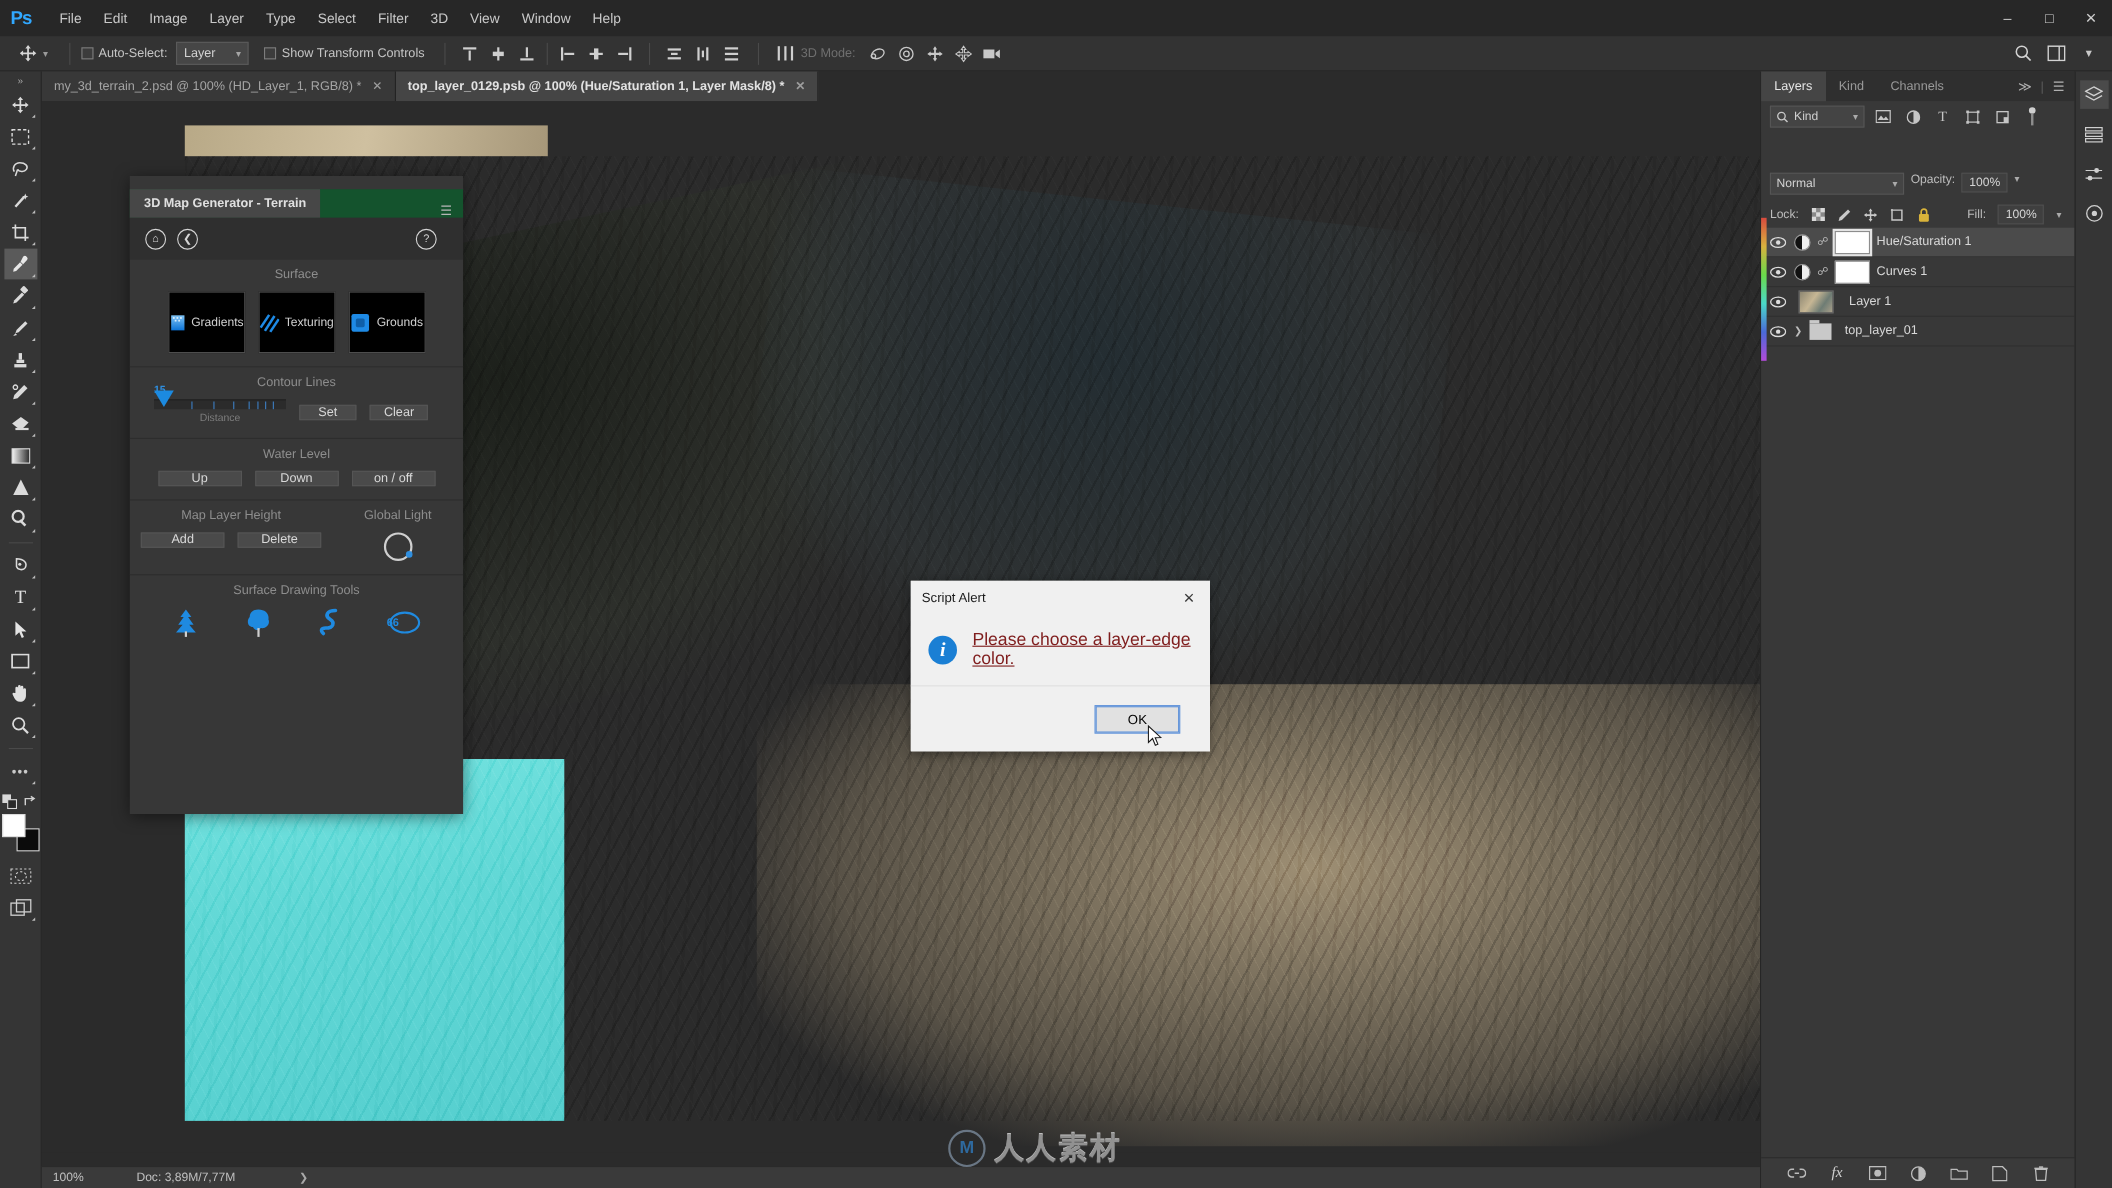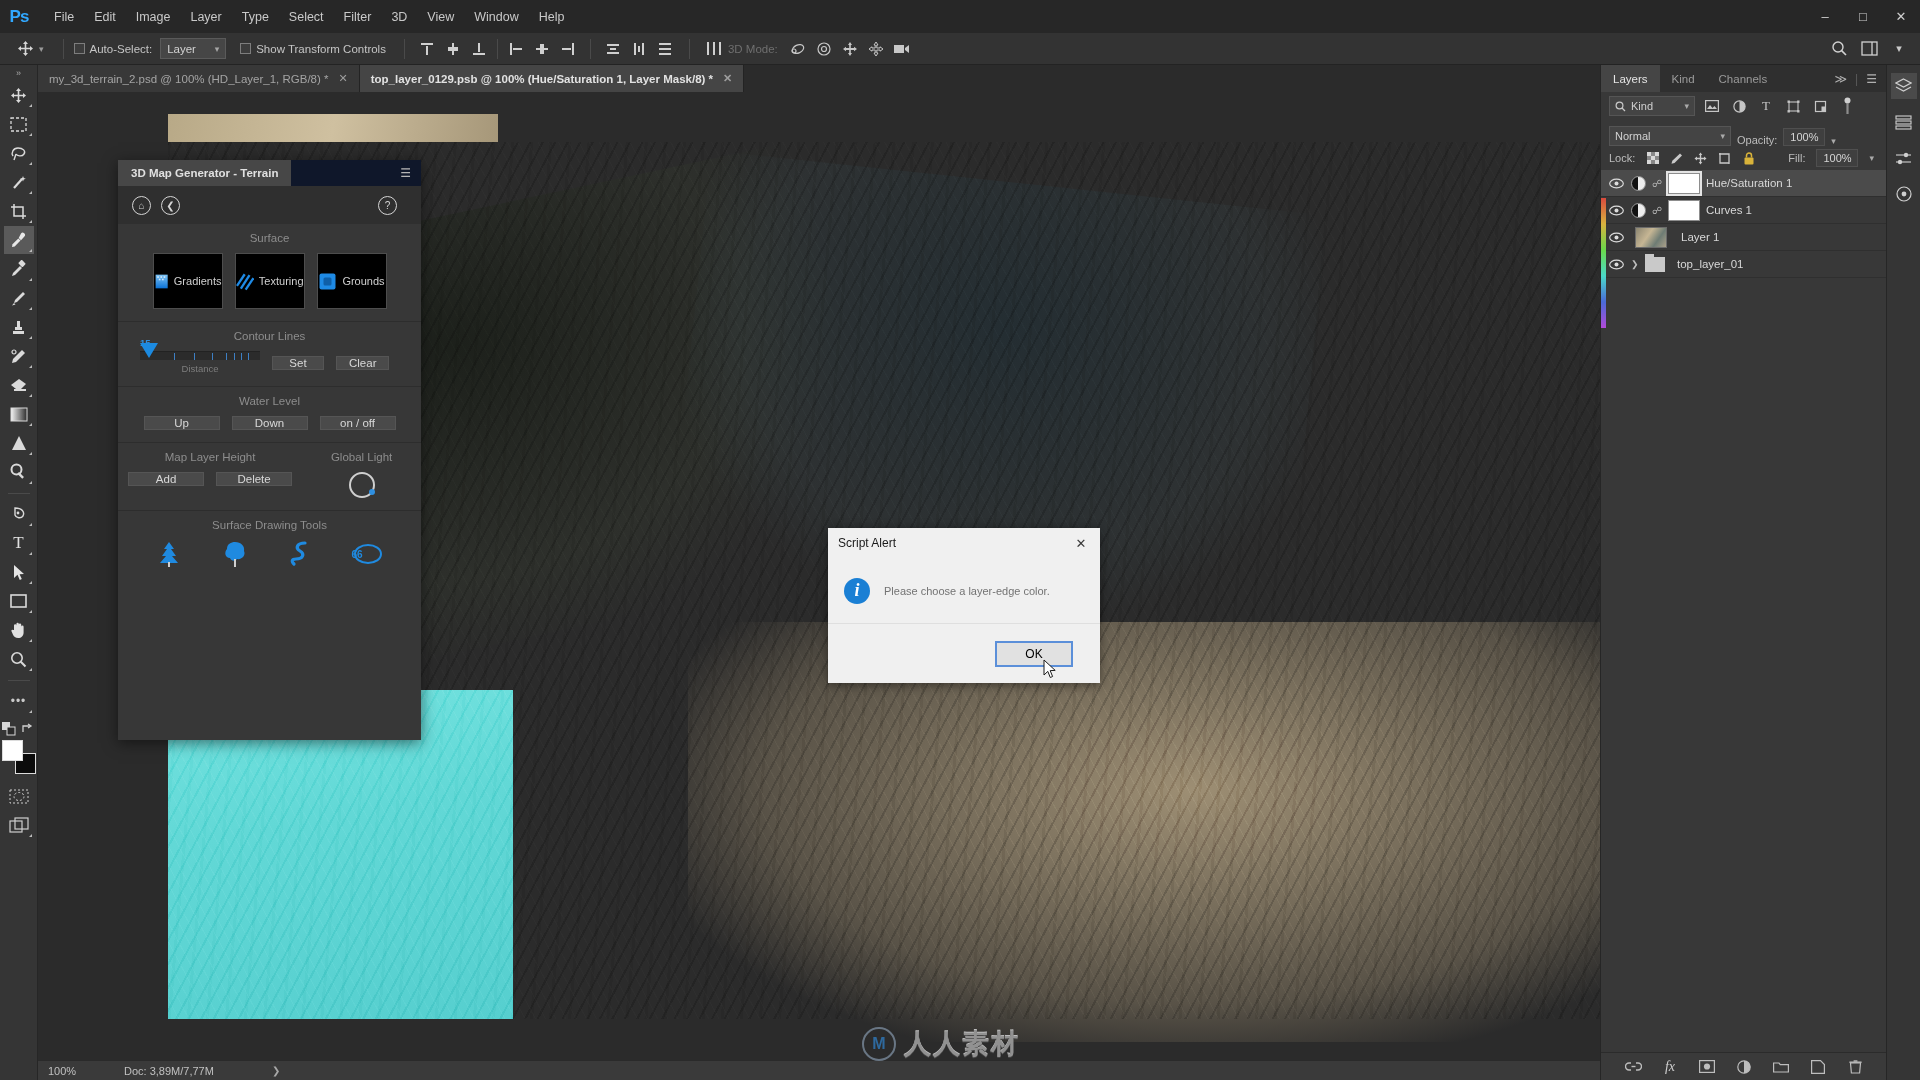--- a/index.html
+++ b/index.html
@@ -152,39 +152,39 @@
   }
   .dlg-close { width: 26px; height: 22px; display:flex; align-items:center; justify-content:center;
     font-size: 13px; color: #3a3a3a; }
   .dlg-body { flex: 1; display: flex; align-items: center; padding: 0 16px; gap: 14px; background: #f0f0f0; }
   .dlg-icon {
     width: 26px; height: 26px; border-radius: 50%; background: #1a7fd4;
     color: #fff; display: flex; align-items: center; justify-content: center;
     font-family: "Liberation Serif", serif; font-style: italic; font-size: 18px; font-weight: bold;
     flex: none;
   }
-  .dlg-msg { font-size: 11px; color: #737373; }
+  .dlg-msg { font-size: 16px; color: #7f1d1d; text-decoration: underline; }
   .dlg-foot {
     height: 60px; background: #f0f0f0; border-top: 1px solid #dfdfdf;
     display: flex; align-items: center; justify-content: flex-end; padding-right: 28px;
   }
   .dlg-ok {
     width: 76px; height: 24px; background: #e1e1e1; border: 1px solid #5b8fd9;
     outline: 1px solid #5b8fd9; font-size: 12px; color: #000;
     display: flex; align-items: center; justify-content: center;
   }
   .cursor-arrow { position: absolute; left: 1043px; top: 659px; width: 14px; height: 20px; }
 
   
   .mgpanel {
     position: absolute; left: 118px; top: 160px; width: 303px; height: 580px;
     background: #373737; box-shadow: 0 3px 14px rgba(0,0,0,0.5);
     display: flex; flex-direction: column;
   }
-  .mg-head { height: 26px; background: #0f172a; display: flex; align-items: center; }
+  .mg-head { height: 26px; background: #14532d; display: flex; align-items: flex-end; margin-top: 12px; }
   .mg-head-tab {
     background: #474747; height: 26px; display: flex; align-items: center;
     padding: 0 13px; font-size: 11.5px; color: #e0e0e0; font-weight: bold;
   }
   .mg-head-menu { margin-left: auto; padding: 0 10px; color: #b5b5b5; font-size: 12px; }
   .mg-nav { height: 38px; background: #2f2f2f; display: flex; align-items: center; padding: 0 14px; }
   .circ-btn {
     width: 19px; height: 19px; border-radius: 50%; border: 1.5px solid #d5d5d5;
     display: flex; align-items: center; justify-content: center; color: #d5d5d5;
     font-size: 10px; margin-right: 10px;
@@ -241,21 +241,21 @@
   .panel-tabs { height: 27px; background: #2f2f2f; display: flex; align-items: center; }
   .ptab { height: 27px; display: flex; align-items: center; padding: 0 12px; font-size: 11.5px; color: #9a9a9a; }
   .ptab.active { background: #454545; color: #e5e5e5; }
   .ptab-right { margin-left: auto; display: flex; align-items: center; gap: 8px; padding-right: 9px; color: #b0b0b0; font-size: 12px; }
   .filterrow { height: 28px; display: flex; align-items: center; gap: 7px; padding: 0 8px; background: #383838; }
   .kindsel {
     width: 86px; height: 20px; background: #444; border: 1px solid #555;
     display: flex; align-items: center; gap: 5px; padding: 0 5px; font-size: 11px; color: #cfcfcf;
   }
   .ficon { width: 20px; height: 20px; display: flex; align-items: center; justify-content: center; color: #c5c5c5; }
-  .blendrow { height: 26px; display: flex; align-items: flex-end; gap: 6px; padding: 0 8px; }
+  .blendrow { height: 26px; display: flex; align-items: flex-start; gap: 6px; padding: 0 8px; margin-top: 37px; }
   .blendsel {
     width: 122px; height: 20px; background: #444; border: 1px solid #555;
     display: flex; align-items: center; justify-content: space-between; padding: 0 5px; font-size: 11px; color: #d2d2d2;
   }
   .lbl-sm { font-size: 11px; color: #bdbdbd; }
   .numfield {
     width: 42px; height: 18px; background: #3f3f3f; border: 1px solid #4f4f4f;
     display: flex; align-items: center; justify-content: center; font-size: 11px; color: #d5d5d5;
   }
   .lockrow { height: 24px; display: flex; align-items: center; gap: 11px; padding: 0 8px; }

